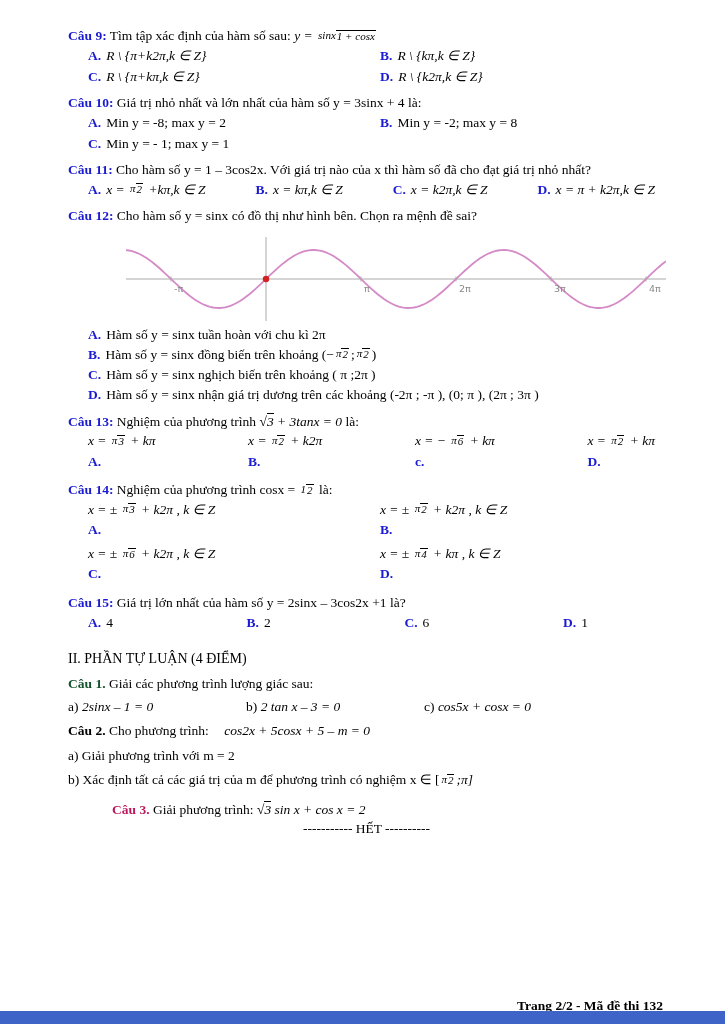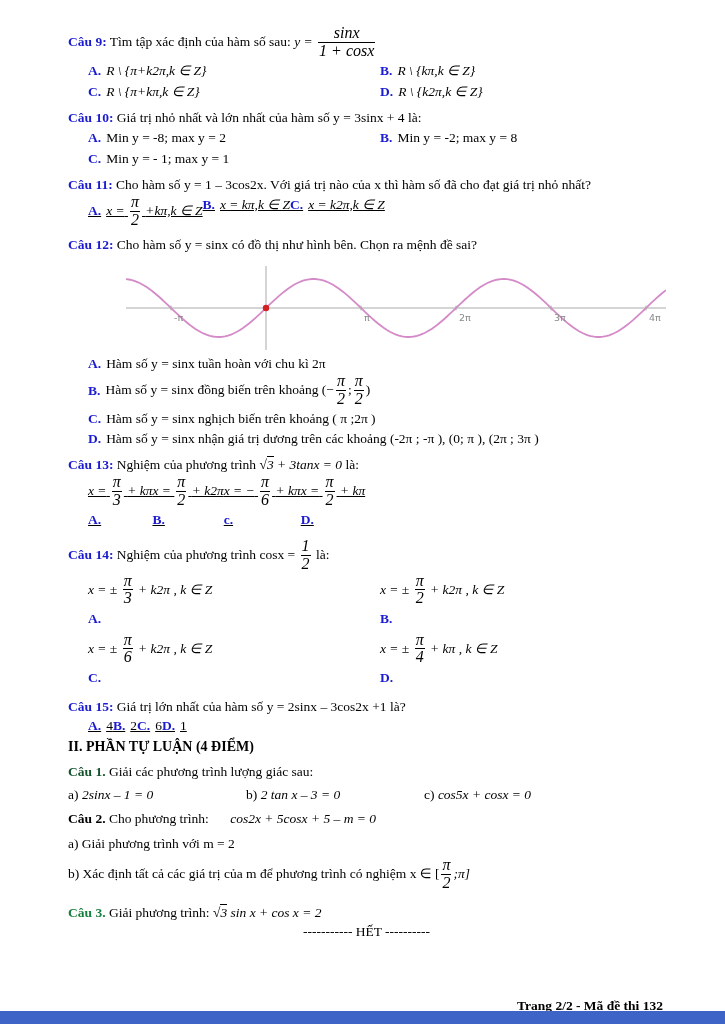--- a/index.html
+++ b/index.html
@@ -10,36 +10,36 @@
     background:#ffffff;color:#000;
     font-family:"Liberation Serif", serif;font-size:13.5px;line-height:1.45;
   }
   .page{padding:20px 60px 0 68px;}
   .qhead{margin-top:6px;}
   .qlabel{color:var(--accent);font-weight:bold;}
   .letter{color:var(--accent);font-weight:bold;margin-right:5px;}
   .math{font-style:italic;}
   .opts{padding-left:20px;}
   .grid2{display:grid;grid-template-columns:292px auto;row-gap:1px;}
-  .row4{display:flex;justify-content:flex-start;padding-right:10px;text-decoration:underline;}
+  .row4{display:flex;justify-content:space-between;padding-right:10px;}
   .list .opt{display:block;}
   .opt{line-height:1.5;}
   .frac{
-    display:inline-flex;flex-direction:column;vertical-align:middle;
+    display:inline-flex;vertical-align:middle;
     text-align:center;line-height:1.05;font-style:italic;margin:0 2px;position:relative;top:-1px;
-    font-size:16px;
+    font-size:11px;
   }
   .frac .den{border-top:1px solid #000;padding:0 1px;}
   .sqrt{white-space:nowrap;font-style:italic;}
   .sqrt .arg{border-top:1px solid #000;}
   .graph{display:block;margin:5px 0 2px 58px;}
   .tick-label{font-family:"DejaVu Sans", sans-serif;font-size:9.5px;}
   .optblock{display:flex;flex-direction:column;margin-bottom:3px;}
   .optblock .letter{margin-top:1px;}
-  .sec-title{font-weight:bold;font-size:14px;}
+  .sec-title{font-weight:normal;font-size:14px;margin-top:16px;}
   .subline{margin-top:5px;}
   .parts3{display:flex;margin-top:3px;}
   .parts3 .part{width:178px;}
   .het{text-align:center;}
   .footer{position:absolute;right:62px;top:968px;font-weight:bold;margin-top:28px;}
   .bar{position:absolute;left:0;right:0;bottom:0;height:13px;background:var(--bar);}
 </style>
 </head>
 <body>
 
@@ -96,20 +96,23 @@
           <span class="num">π</span>
           <span class="den">2</span>
         </span>
       <span class="math">+kπ,k ∈ Z</span>
     </div>
     <div class="opt">
       <span class="letter">B.</span><span class="math">x = kπ,k ∈ Z</span>
     </div>
     <div class="opt">
       <span class="letter">C.</span><span class="math">x = k2π,k ∈ Z</span>
+    </div>
+    <div class="opt">
+      <span class="letter">D.</span><span class="math">x = π + k2π,k ∈ Z</span>
     </div>
   </div>
 
   <div class="qhead">
     <span class="qlabel">Câu 12:</span>
     <span>Cho hàm số y = sinx có đồ thị như hình bên. Chọn ra mệnh đề sai?</span>
   </div>
 
   <svg class="graph" width="540" height="92" viewBox="0 0 540 92">
     <line class="gaxis" x1="0" y1="48" x2="540" y2="48" stroke-width="1" stroke="#aaaaaa"></line>
@@ -248,32 +251,32 @@
   </div>
   <div class="parts3">
     <div class="part"><span>a)</span> <span class="math">2sinx – 1 = 0</span></div>
     <div class="part"><span>b)</span> <span class="math">2 tan x – 3 = 0</span></div>
     <div class="part"><span>c)</span> <span class="math">cos5x + cosx = 0</span></div>
   </div>
 
   <div class="subline">
     <span class="qlabel" style="color:#000;">Câu 2.</span>
     <span>Cho phương trình:</span>
-    <span class="math" style="margin-left:18px;">cos2x + 5cosx + 5 – m = 0</span>
+    <span class="math" style="margin-left:12px;">cos2x + 5cosx + 5 – m = 0</span>
   </div>
   <div class="subline">a) Giải phương trình với m = 2</div>
   <div class="subline">
     <span>b) Xác định tất cả các giá trị của m để phương trình có nghiệm  x ∈ [</span><span class="frac">
         <span class="num">π</span>
         <span class="den">2</span>
       </span><span class="math">;π]</span>
   </div>
 
   <div class="subline" style="margin-top:10px;">
-    <span class="qlabel" style="color:#15803d;">Câu 3.</span>
+    <span class="qlabel" style="color:#be185d;margin-left:44px;">Câu 3.</span>
     <span>Giải phương trình:</span>
     <span class="sqrt">√<span class="arg">3</span></span>
     <span class="math">sin x + cos x = 2</span>
   </div>
 
   <div class="het">----------- HẾT ----------</div>
 </div>
 
 <div class="footer">Trang 2/2 - Mã đề thi 132</div>
 <div class="bar"></div>

